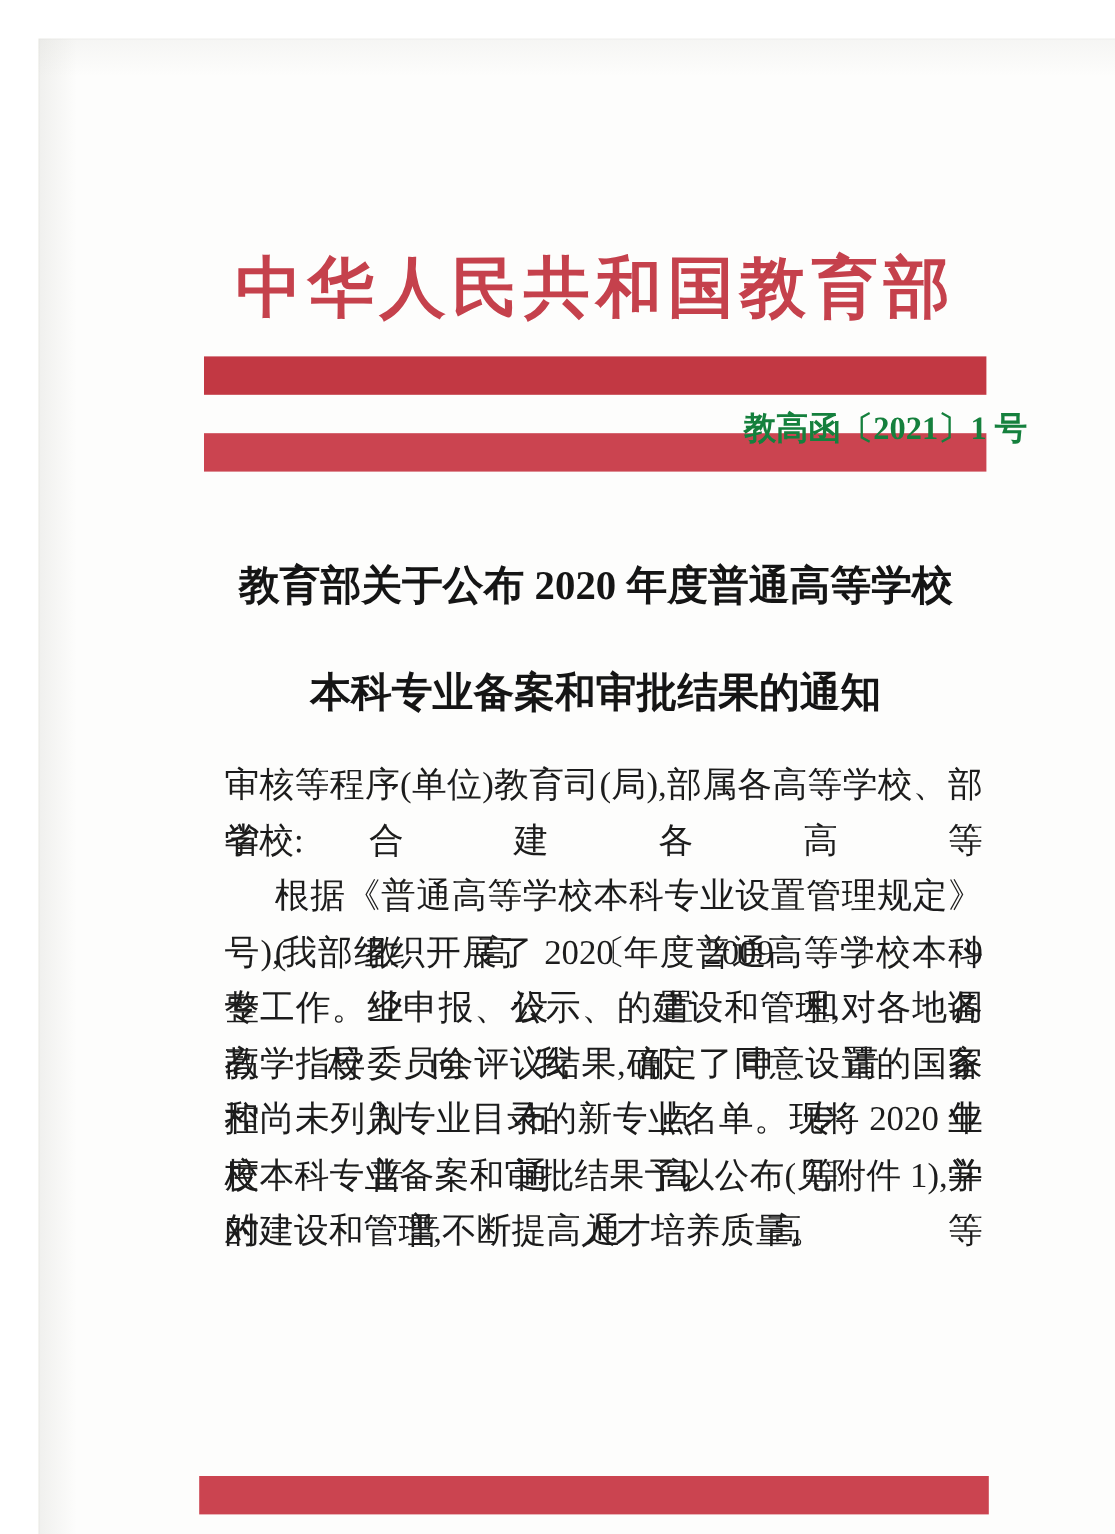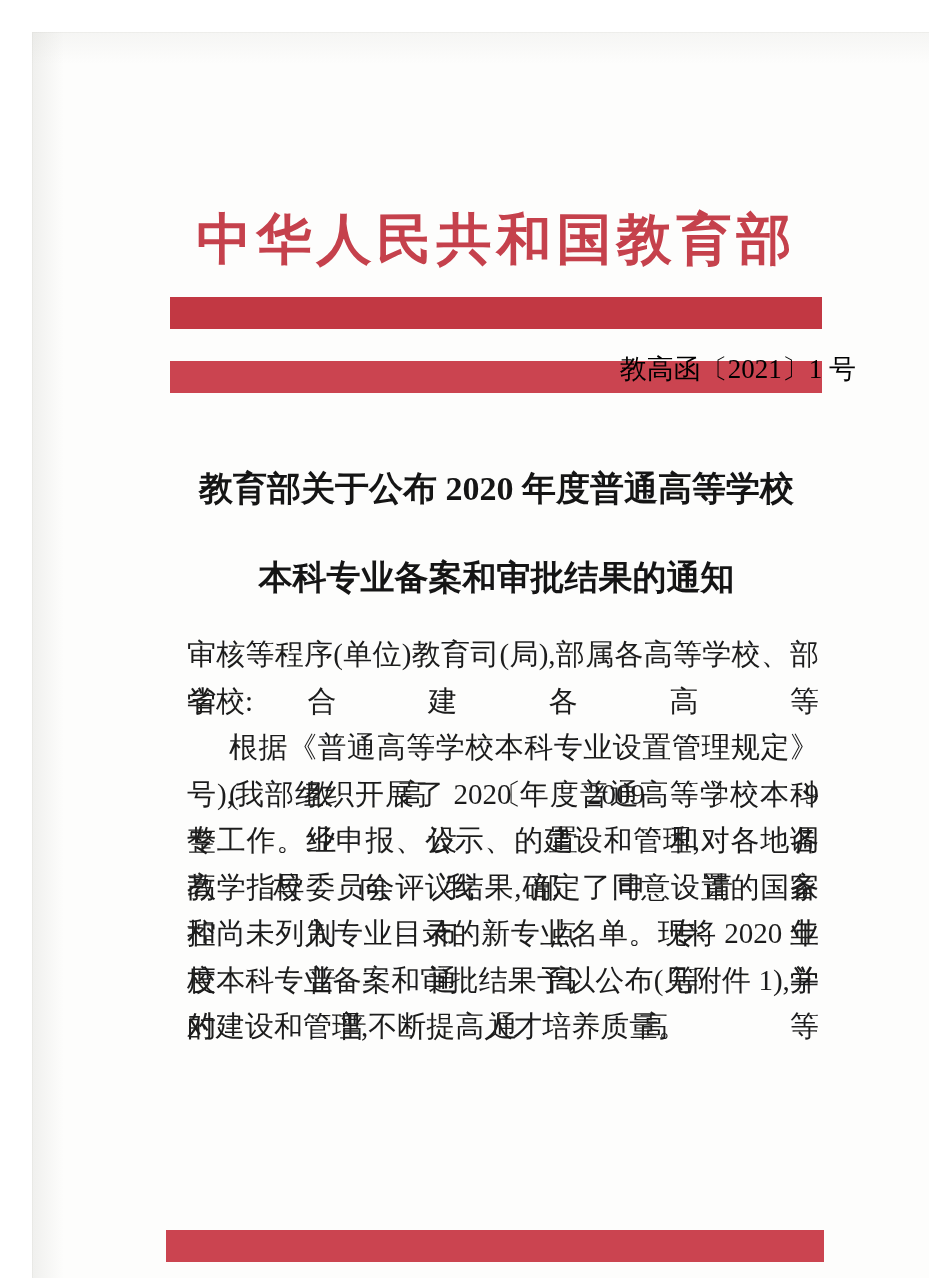--- a/index.html
+++ b/index.html
@@ -40,24 +40,25 @@
   .rule-top { left: 122px; top: 249px; width: 684px; }
   .rule-top .thick { height: 5px; background: #C23843; }
   .rule-top .gap { height: 2px; }
   .rule-top .thin { height: 2px; background: #CB4450; }
   .rule-bottom { left: 118px; top: 1182px; width: 690px; }
   .rule-bottom .thin { height: 2px; background: #CB4450; }
   .rule-bottom .gap { height: 3px; }
   .rule-bottom .thick { height: 6px; background: #C23843; }
   .doc-number {
     position: absolute;
-    top: 303px; right: 89px;
+    top: 291px; right: 89px;
     font-size: 27px;
     line-height: 36px;
-    color: #000000;
+    color: #15803d;
+    font-weight: bold;
   }
   .notice-title {
     position: absolute;
     top: 396px; left: 0; width: 929px;
     text-align: center;
     font-size: 34px;
     line-height: 57px;
     font-weight: bold;
     color: #151515;
   }

